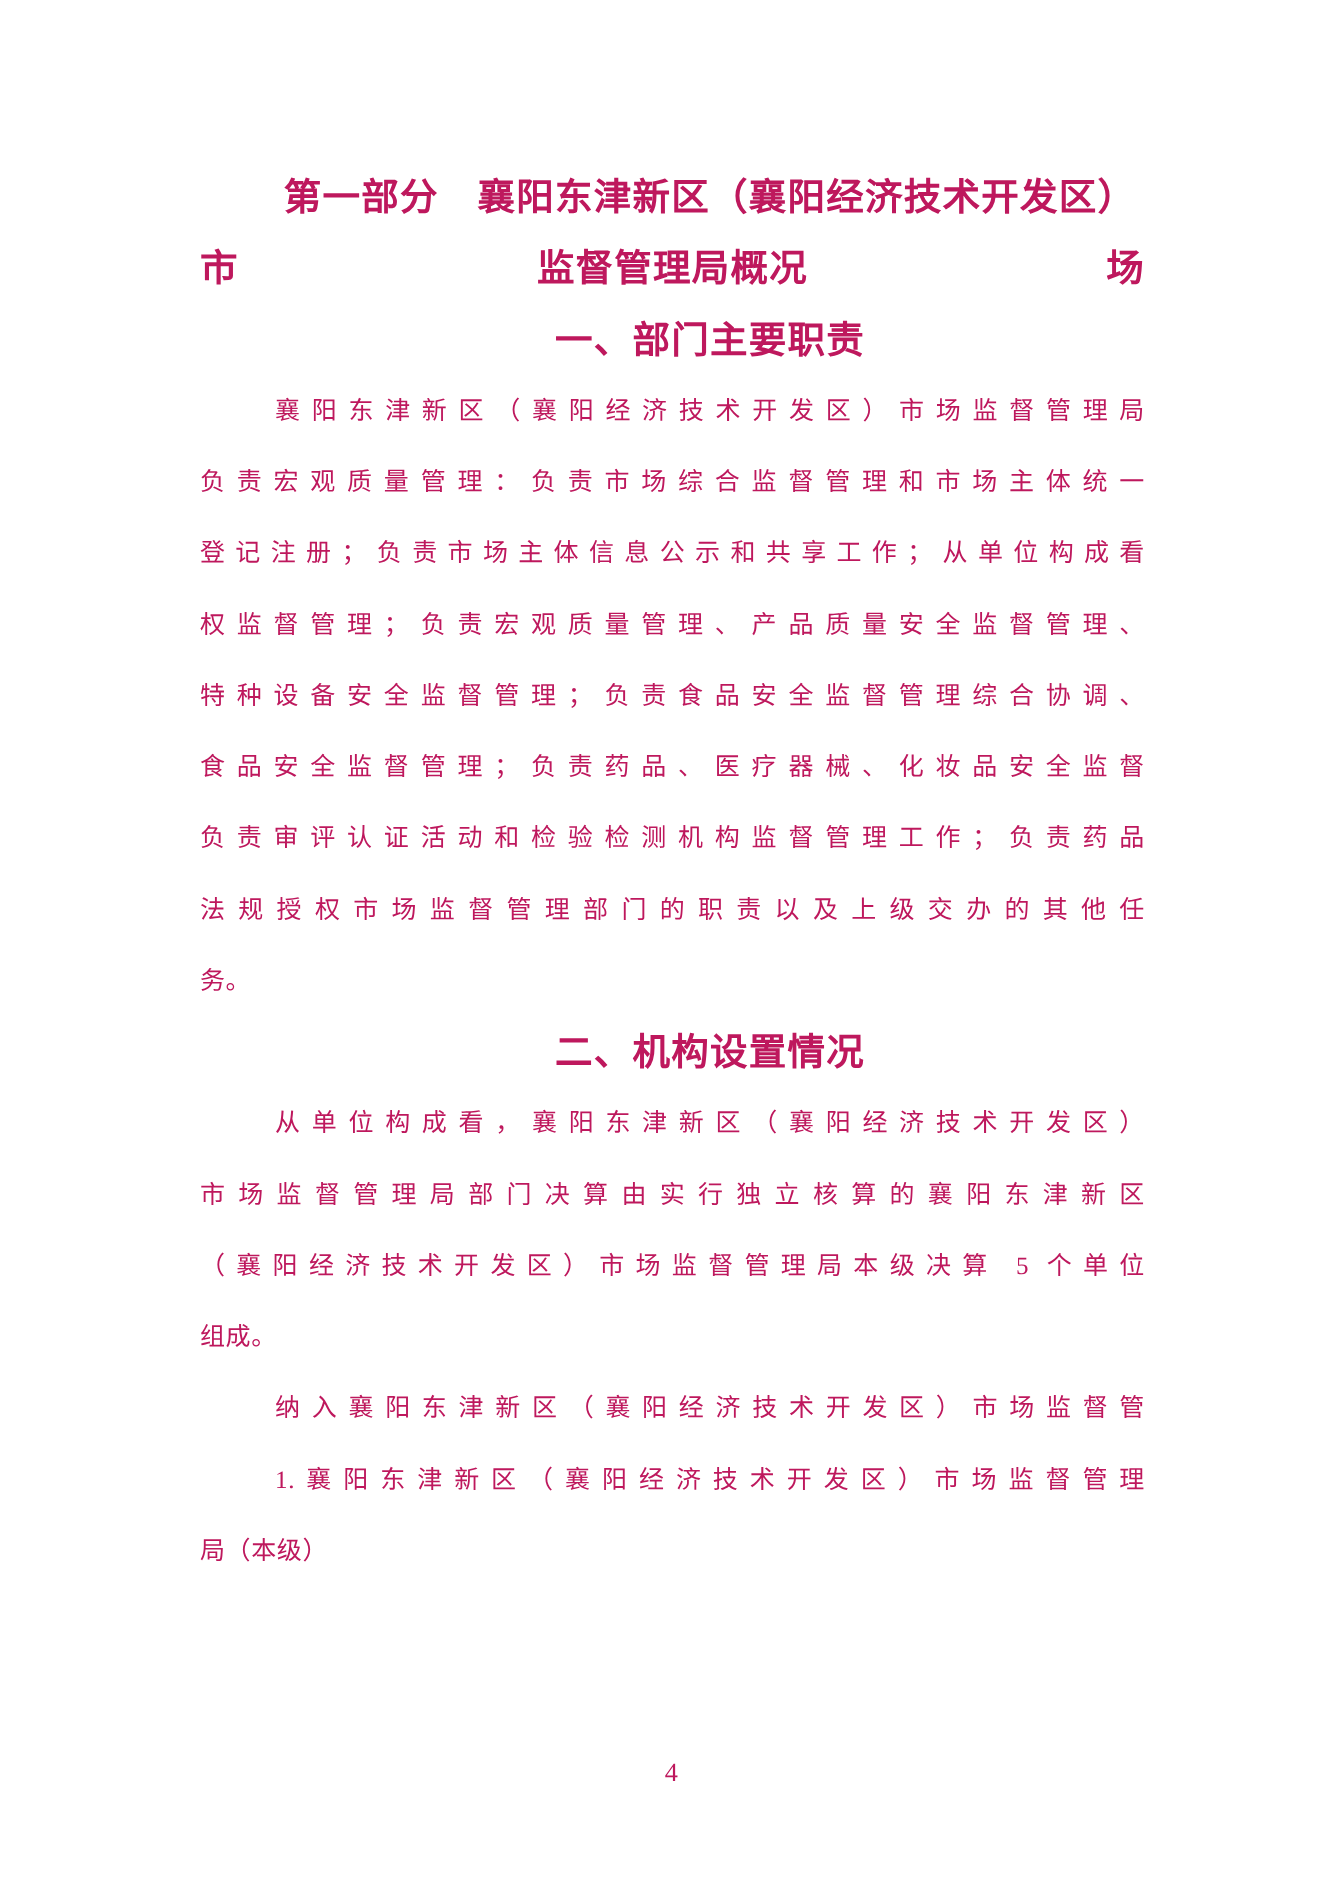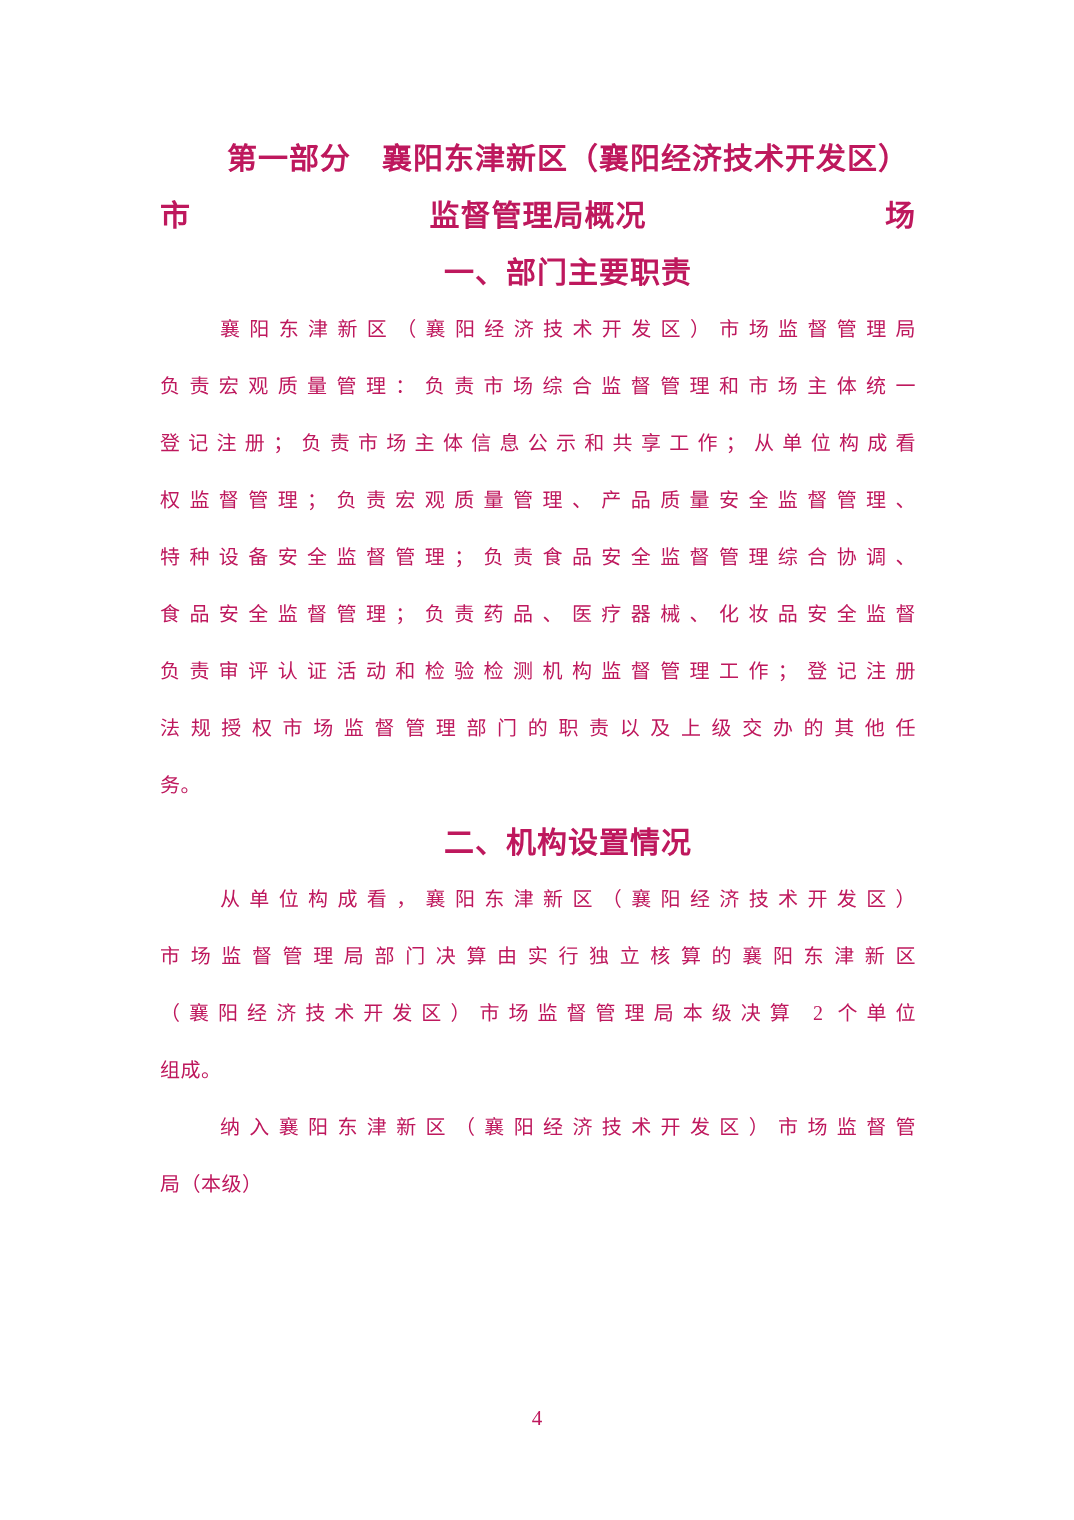--- a/index.html
+++ b/index.html
@@ -70,34 +70,35 @@
       <div class="block heading">
         <div class="line indent">一、部门主要职责</div>
       </div>
       <div class="block paragraph">
         <div class="line indent fill">襄阳东津新区（襄阳经济技术开发区）市场监督管理局</div>
         <div class="line fill">负责宏观质量管理：负责市场综合监督管理和市场主体统一</div>
         <div class="line fill">登记注册；负责市场主体信息公示和共享工作；从单位构成看</div>
         <div class="line fill">权监督管理；负责宏观质量管理、产品质量安全监督管理、</div>
         <div class="line fill">特种设备安全监督管理；负责食品安全监督管理综合协调、</div>
         <div class="line fill">食品安全监督管理；负责药品、医疗器械、化妆品安全监督</div>
-        <div class="line fill">负责审评认证活动和检验检测机构监督管理工作；登记注册</div>
+        <div class="line fill">负责审评认证活动和检验检测机构监督管理工作；负责药品</div>
         <div class="line fill">法规授权市场监督管理部门的职责以及上级交办的其他任</div>
         <div class="line">务。</div>
       </div>
       <div class="block heading">
         <div class="line indent">二、机构设置情况</div>
       </div>
       <div class="block paragraph">
         <div class="line indent fill">从单位构成看，襄阳东津新区（襄阳经济技术开发区）</div>
         <div class="line fill">市场监督管理局部门决算由实行独立核算的襄阳东津新区</div>
-        <div class="line fill">（襄阳经济技术开发区）市场监督管理局本级决算 2 个单位</div>
+        <div class="line fill">（襄阳经济技术开发区）市场监督管理局本级决算 5 个单位</div>
         <div class="line">组成。</div>
       </div>
       <div class="block paragraph">
         <div class="line indent fill">纳入襄阳东津新区（襄阳经济技术开发区）市场监督管</div>
       </div>
       <div class="block paragraph">
+        <div class="line indent fill">1.襄阳东津新区（襄阳经济技术开发区）市场监督管理</div>
         <div class="line">局（本级）</div>
       </div>
     </div>
   <div class="page-number">4</div>
 </div>
 
 </body></html>

